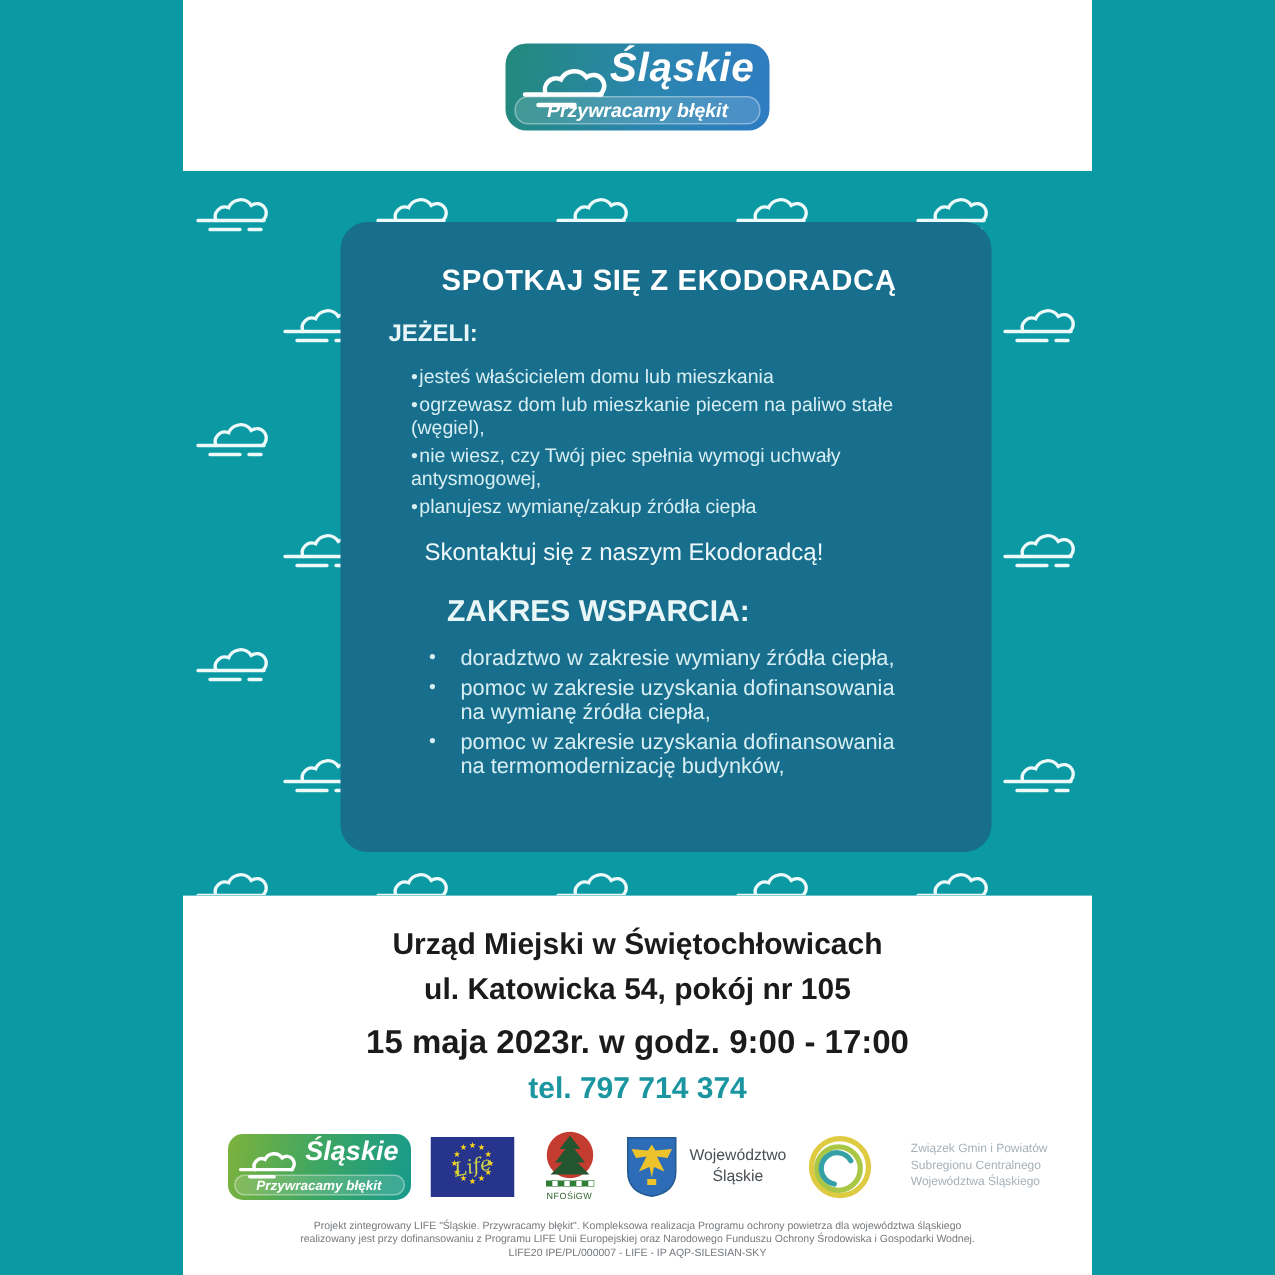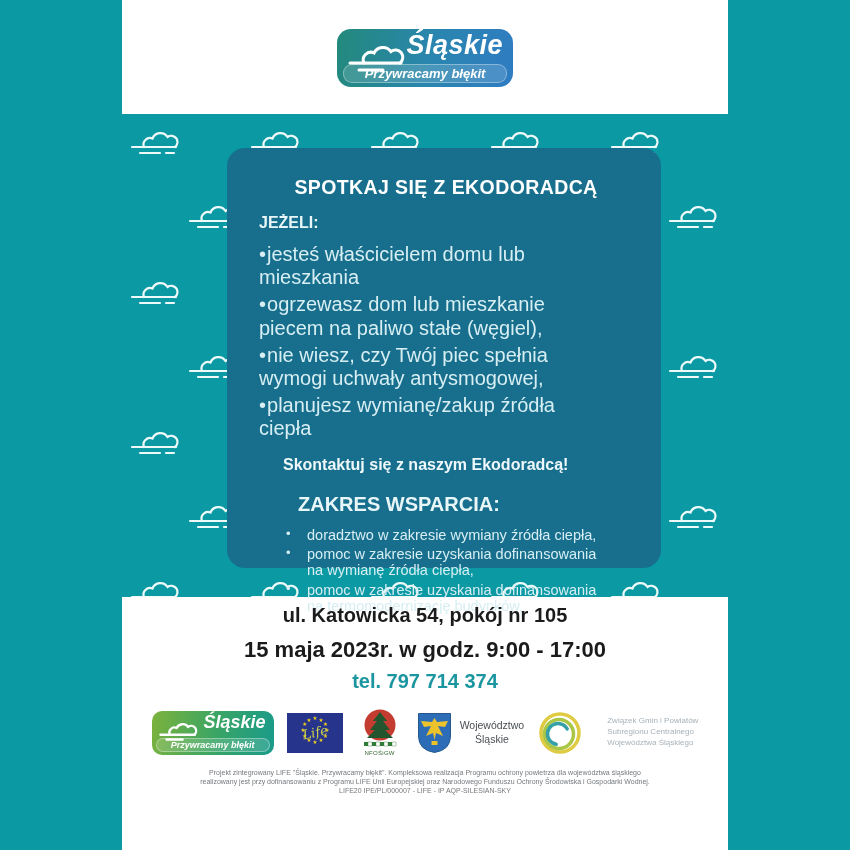--- a/index.html
+++ b/index.html
@@ -22,24 +22,24 @@
   
   .pattern-band{position:relative;height:483px;background:#0b99a4;}
   .pattern-band > svg.clouds{position:absolute;left:0;top:0;}
 
   
   .info-card{position:absolute;left:105px;top:34px;width:434px;height:420px;
     background:#176f8d;border-radius:18px;box-sizing:border-box;
     padding:28px 28px 0 32px;color:#d7eef3;}
   .card-title{margin:0;text-align:center;color:#ffffff;font-size:19.5px;font-weight:bold;letter-spacing:0.4px;}
   .cond-heading{margin-top:15px;font-weight:bold;font-size:16px;color:#e9f6f8;}
-  .cond-list{list-style:none;margin:11px 0 0 0;padding:0;font-size:20px;line-height:1.16;width:332px;}
+  .cond-list{list-style:none;margin:11px 0 0 15px;padding:0;font-size:13px;line-height:1.16;width:332px;}
   .cond-list li{margin-bottom:4px;}
   .cond-list li::before{content:"\2022";margin-right:1px;}
-  .card-cta{margin:15px 0 0 24px;font-weight:bold;font-size:16px;color:#eef8fa;}
+  .card-cta{margin:15px 0 0 24px;font-weight:normal;font-size:16px;color:#eef8fa;}
   .support-heading{margin:19px 0 0 39px;font-weight:bold;font-size:20px;color:#e9f6f8;}
   .supp-list{list-style:none;margin:11px 0 0 24px;padding:0;font-size:14.5px;line-height:1.13;width:322px;}
   .supp-list li{position:relative;padding-left:24px;margin-bottom:3px;}
   .supp-list li::before{content:"\2022";position:absolute;left:3px;top:0;font-size:13px;}
 
   
   .bottom-band{position:relative;height:253px;text-align:center;}
   .venue{padding-top:22px;font-size:20px;font-weight:bold;color:#1b1b1b;}
   .address{margin-top:7px;font-size:20px;font-weight:bold;color:#1b1b1b;}
   .datetime{margin-top:10px;font-size:22px;font-weight:bold;color:#1b1b1b;}
@@ -116,20 +116,21 @@
         <ul class="supp-list">
 
         <li>doradztwo w zakresie wymiany źródła ciepła,</li>
             <li>pomoc w zakresie uzyskania dofinansowania na wymianę źródła ciepła,</li>
             <li>pomoc w zakresie uzyskania dofinansowania na termomodernizację budynków,</li>
           </ul>
       </div>
     </div>
 
     <div class="bottom-band">
+      <div class="venue">Urząd Miejski w Świętochłowicach</div>
       <div class="address">ul. Katowicka 54, pokój nr 105</div>
       <div class="datetime">15 maja 2023r. w godz. 9:00 - 17:00</div>
       <div class="phone">tel. 797 714 374</div>
 
       <div class="logos-row">
 
         <div class="brand-green">
           <svg class="logo-cloud" width="42" height="28" viewBox="0 0 62 40">
             <g stroke="#ffffff" stroke-width="3.4" fill="none" stroke-linecap="round">
               <path d="M19 27 a7.5 7.5 0 0 1 10-10 a10 10 0 0 1 17-1.5 a6.5 6.5 0 0 1 9 11.5"></path>

